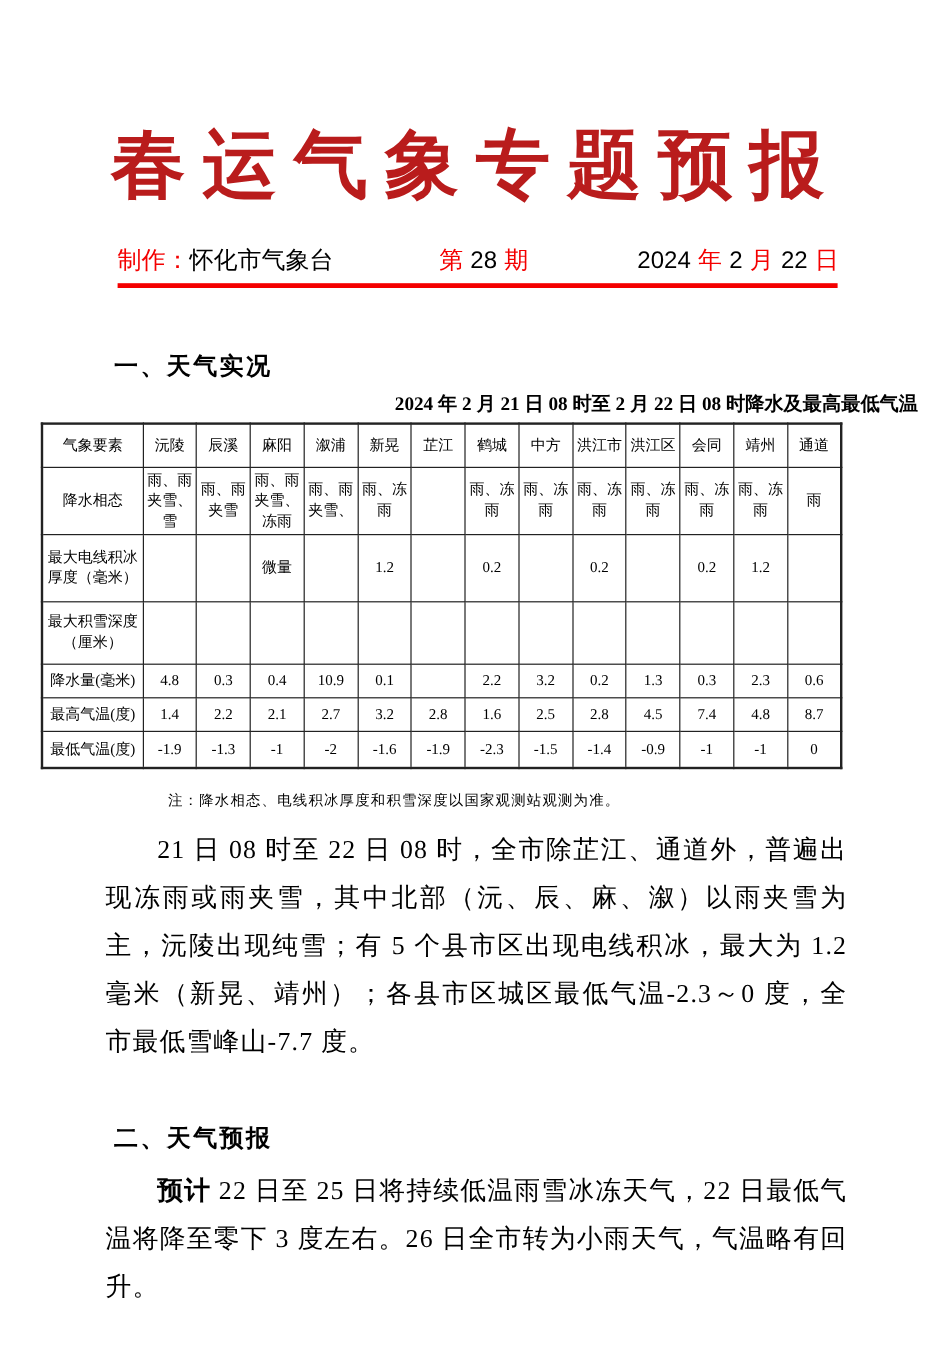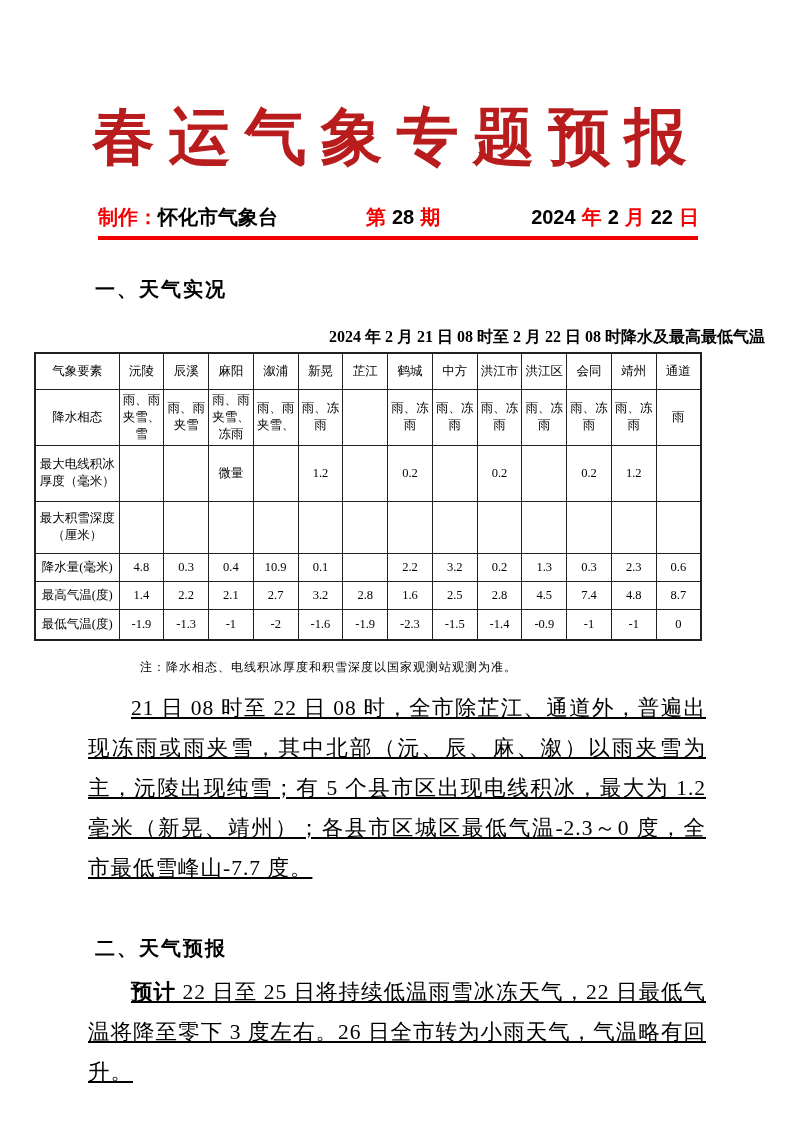--- a/index.html
+++ b/index.html
@@ -20,37 +20,37 @@
     font-weight:bold;
     font-size:62px;line-height:98px;
     letter-spacing:14px;
     color:#b91c1c;
     white-space:nowrap;
   }
   .masthead{
     position:absolute;top:203px;left:98px;width:604px;
     display:flex;justify-content:space-between;align-items:baseline;
     font-family:"Liberation Sans","DejaVu Sans",sans-serif;
-    font-weight:bold;font-size:20px;line-height:28px;
+    font-weight:normal;font-size:20px;line-height:28px;
     white-space:nowrap;
   }
   .red{color:#f40000;}
   .blk{color:#000;}
   .masthead .seg{margin:0 3px;}
   .masthead-rule{
     position:absolute;top:236px;left:98px;width:600px;height:4px;
     background:#f40000;
   }
   
   .sec-heading{
     position:absolute;left:95px;
     font-family:"Liberation Sans","DejaVu Sans",sans-serif;
     font-weight:600;font-size:20px;letter-spacing:2px;
   }
-  .sec-1{top:276px;}
+  .sec-1{top:292px;}
   .sec-2{top:935px;}
   
   .table-title{
     position:absolute;top:327px;left:35px;width:730px;
     text-align:right;font-weight:bold;font-size:16px;
   }
   .weather-table{
     position:absolute;top:352px;left:34px;
     width:668px;
     border-collapse:collapse;
@@ -77,21 +77,20 @@
   .table-note{
     position:absolute;top:659px;left:140px;
     font-size:12px;letter-spacing:1px;
   }
   
   .body-para{
     position:absolute;left:88px;width:618px;
     font-size:21.5px;line-height:40px;
     text-align:justify;text-indent:2em;
     letter-spacing:1px;
-    text-decoration:underline;
   }
   .para-1{top:688px;}
   .para-2{top:972px;}
   .bold-lead{font-weight:bold;}
 </style>
 </head>
 <body>
 
 <div class="page">
 

